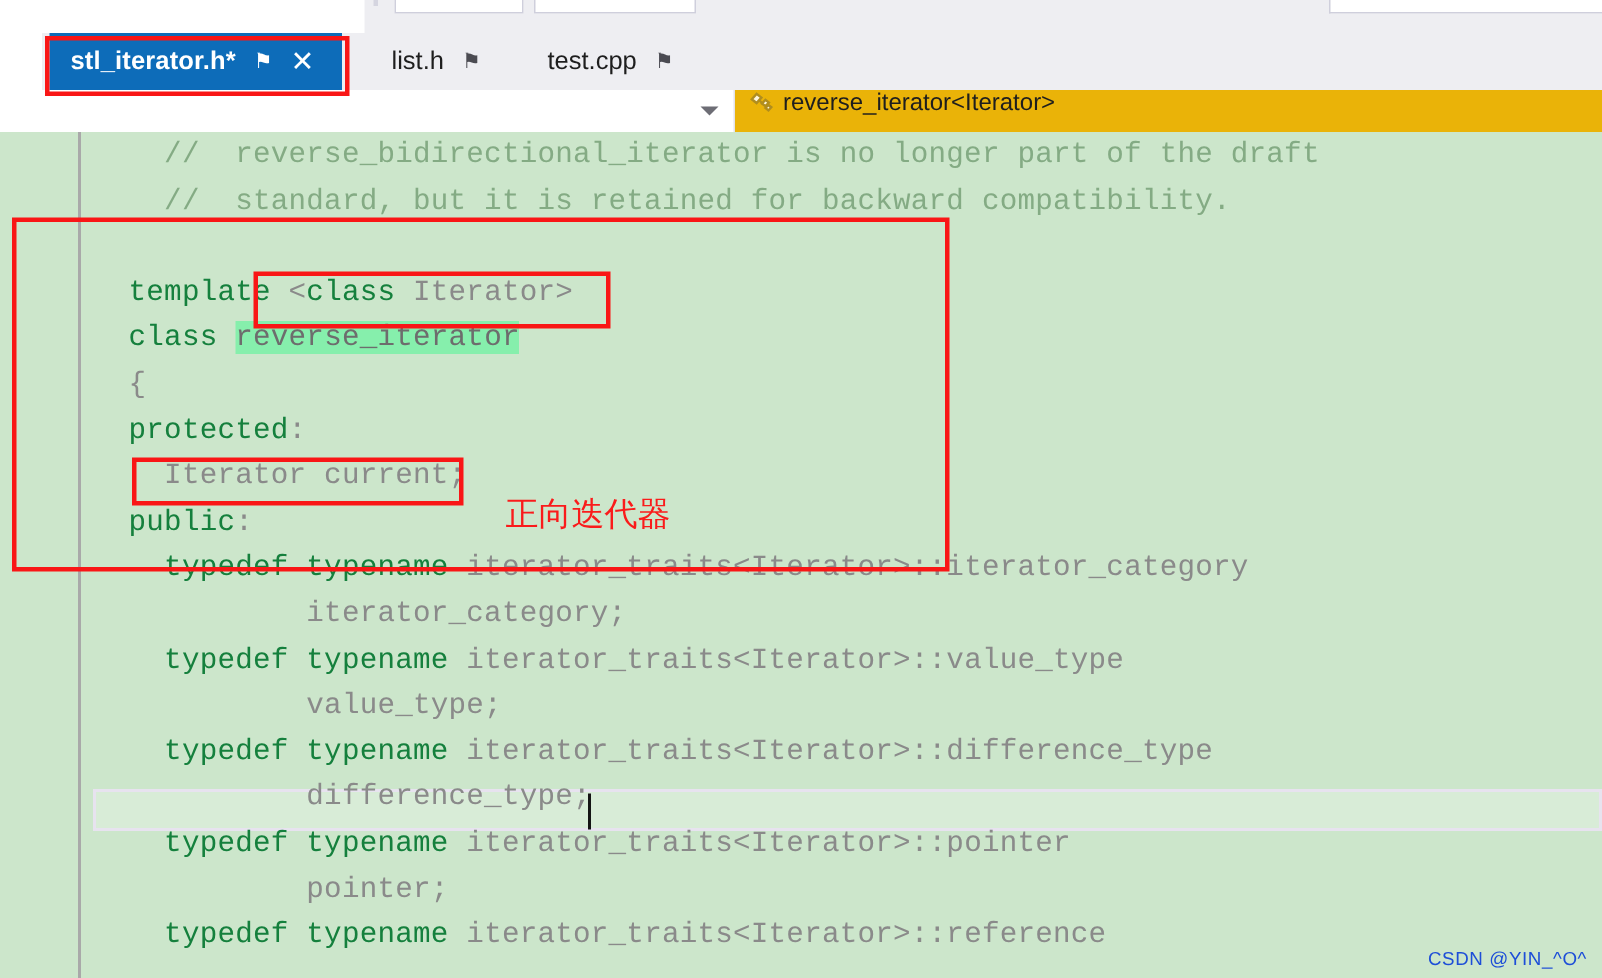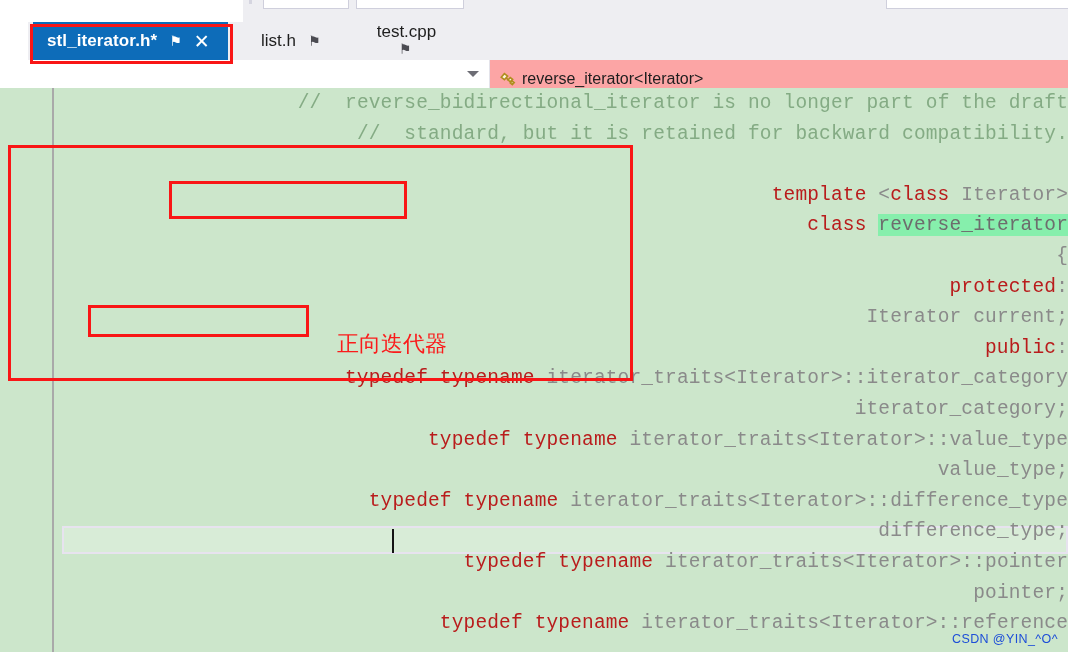--- a/index.html
+++ b/index.html
@@ -98,21 +98,21 @@
     padding: 0 10px;
   }
   .tab.inactive .tab-label {
     color: #1e1e1e;
     font-weight: normal;
     font-size: 17px;
     margin-left: 15px;
   }
   .tab.inactive .tab-pin { color: #4b4b52; }
   .tab.t-list { left: 236px; width: 92px; }
-  .tab.t-test { left: 340px; width: 118px; flex-direction: column; }
+  .tab.t-test { left: 340px; width: 118px; }
 
   .tab-pin {
     font-size: 14px;
     margin-left: 12px;
     line-height: 1;
     font-family: "DejaVu Sans", sans-serif;
   }
   .tab-close {
     font-size: 19px;
     margin-left: 12px;
@@ -153,23 +153,23 @@
     right: 10px; top: 50%;
     transform: translateY(-50%);
     width: 0; height: 0;
     border-left: 6px solid transparent;
     border-right: 6px solid transparent;
     border-top: 6px solid #6d6d75;
   }
   .nav-combo2 {
     position: relative;
     flex: 1;
-    background: #fca5a5;
+    background: #eab308;
     display: flex;
-    align-items: flex-end;
+    align-items: flex-start;
     padding-left: 8px;
     box-sizing: border-box;
   }
   .class-icon {
     width: 19px; height: 17px;
     margin-right: 5px;
     flex: 0 0 auto;
   }
   .nav-text {
     font-size: 16px;
@@ -198,24 +198,24 @@
     width: 1068px;
     font-family: "Liberation Mono", "DejaVu Sans Mono", monospace;
     font-size: 19.5px;
     line-height: 30.6px;
     white-space: pre;
     letter-spacing: 0.15px;
   }
   .code .ln {
     position: relative;
     height: 30.6px;
-    box-sizing: border-box;
-    text-align: right;
-  }
-  .kw   { color: #b91c1c; }
+    padding-left: 62px;
+    box-sizing: border-box;
+  }
+  .kw   { color: #15803d; }
   .id   { color: #8a8a8a; }
   .cmt  { color: #84ab84; }
   .hl-orange {
     background: #86efac;
     color: #6d6d6d;
   }
 
   
   .cur-line-box {
     position: absolute;

